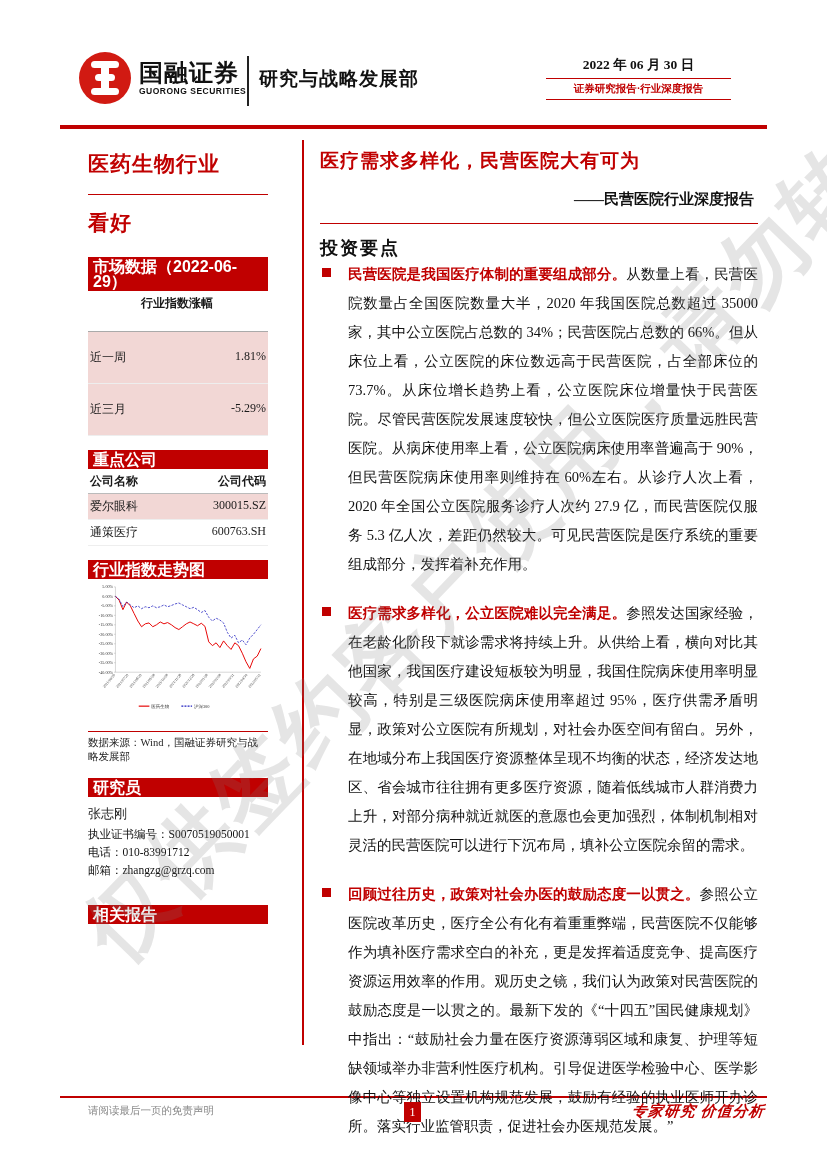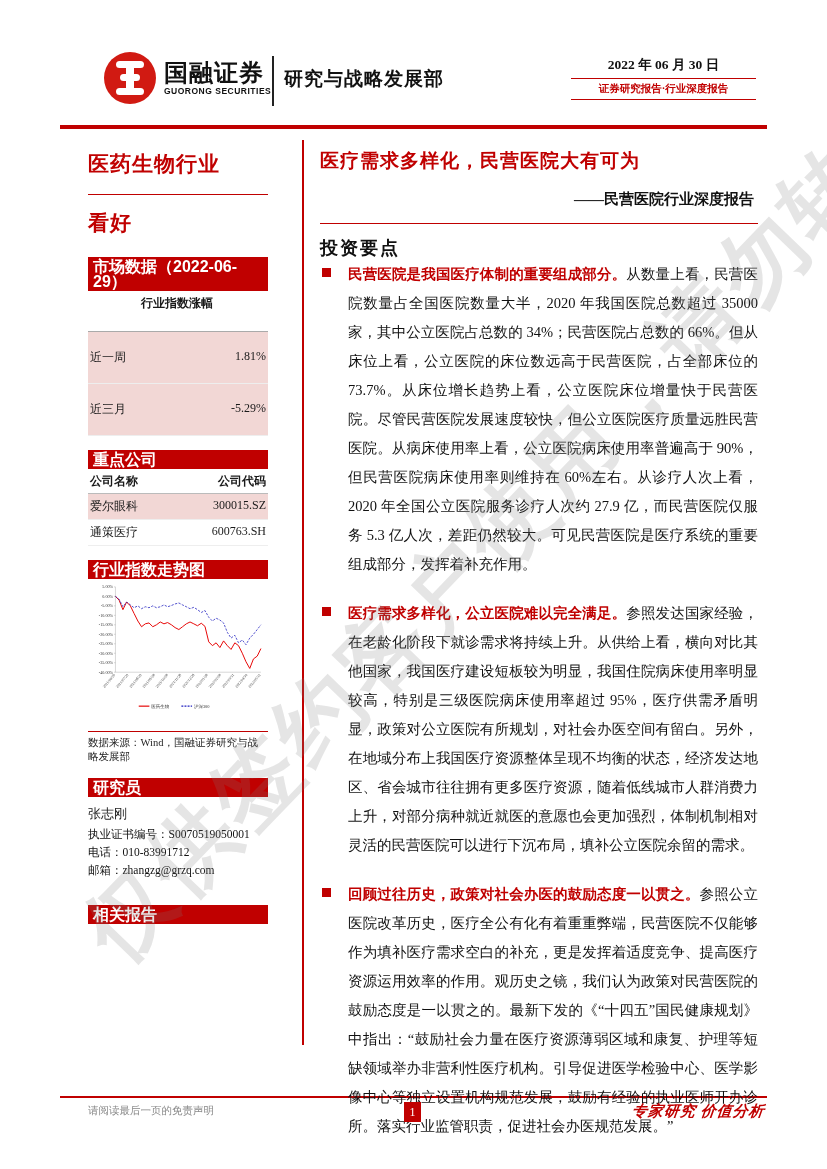--- a/index.html
+++ b/index.html
@@ -13,21 +13,21 @@
     overflow:hidden;font-family:"Liberation Serif","DejaVu Serif",serif;color:#1a1a1a;
   }
   
   .watermark{
     position:absolute;left:58px;top:905px;transform-origin:0 0;
     transform:rotate(-46deg);font-size:86px;font-weight:bold;letter-spacing:5px;
     color:rgba(125,125,125,0.20);white-space:nowrap;z-index:40;pointer-events:none;
     font-family:"Liberation Sans","DejaVu Sans",sans-serif;
   }
   
-  .header{position:absolute;left:104px;top:52px;width:652px;height:60px;z-index:2;}
+  .header{position:absolute;left:79px;top:52px;width:652px;height:60px;z-index:2;}
   .logo{position:absolute;left:0;top:0;display:flex;align-items:center;}
   .logo-circle{width:52px;height:52px;border-radius:50%;background:#d11a12;position:relative;flex:0 0 auto;}
   .logo-circle svg{position:absolute;left:10px;top:9px;}
   .logo-text{margin-left:8px;}
   .logo-cn{font-family:"Liberation Sans","DejaVu Sans",sans-serif;font-weight:bold;font-size:24px;color:#111;letter-spacing:1px;line-height:26px;}
   .logo-en{font-family:"Liberation Sans","DejaVu Sans",sans-serif;font-weight:bold;font-size:8.5px;color:#111;letter-spacing:0.5px;}
   .header-divider{position:absolute;left:168px;top:4px;width:2px;height:50px;background:#222;}
   .department{position:absolute;left:180px;top:14px;font-family:"Liberation Sans","DejaVu Sans",sans-serif;font-weight:bold;font-size:19px;color:#111;letter-spacing:1px;}
   .header-right{position:absolute;right:0;top:4px;width:185px;text-align:center;}
   .report-date{font-weight:bold;font-size:13.5px;color:#111;padding-bottom:4px;border-bottom:1.5px solid var(--accent);}

